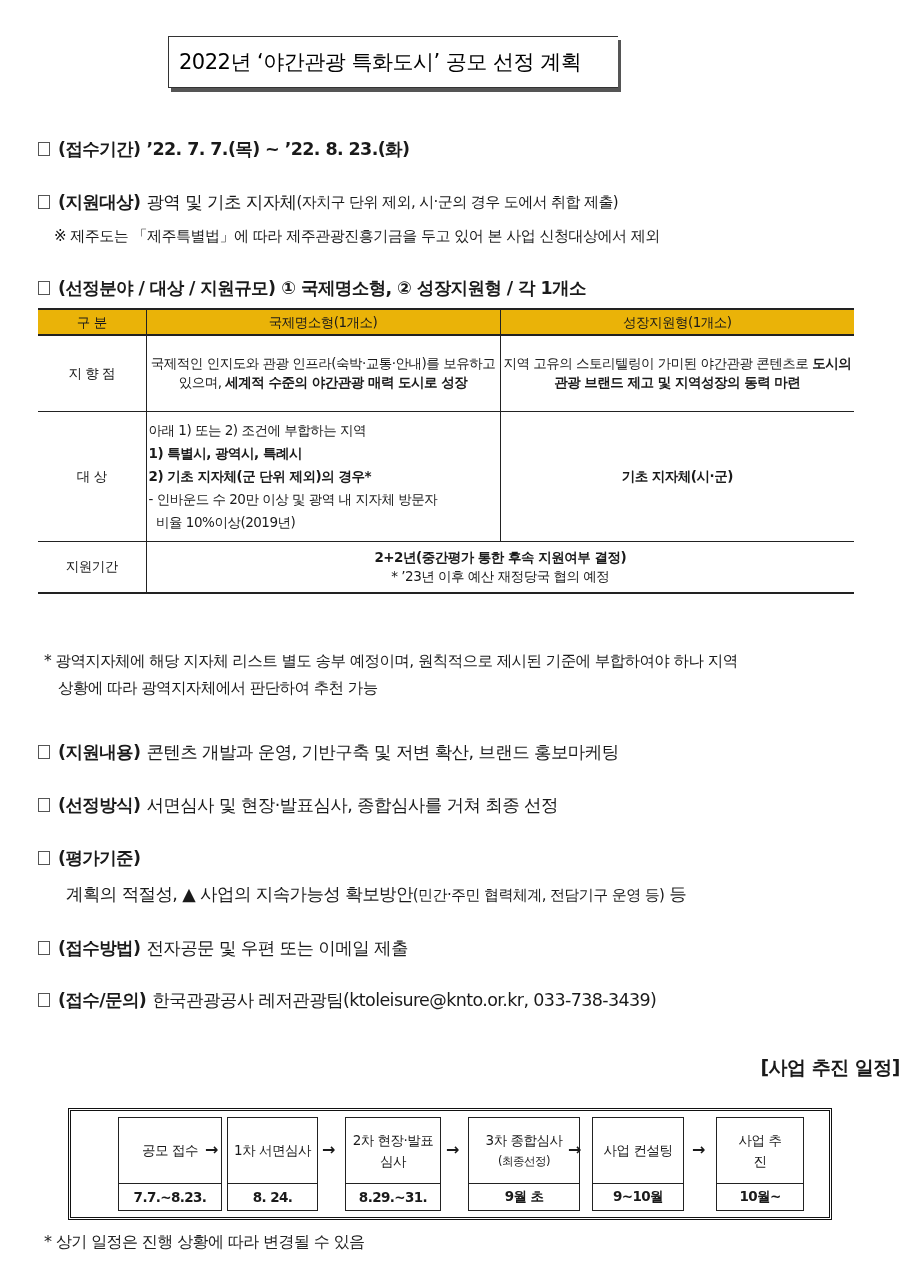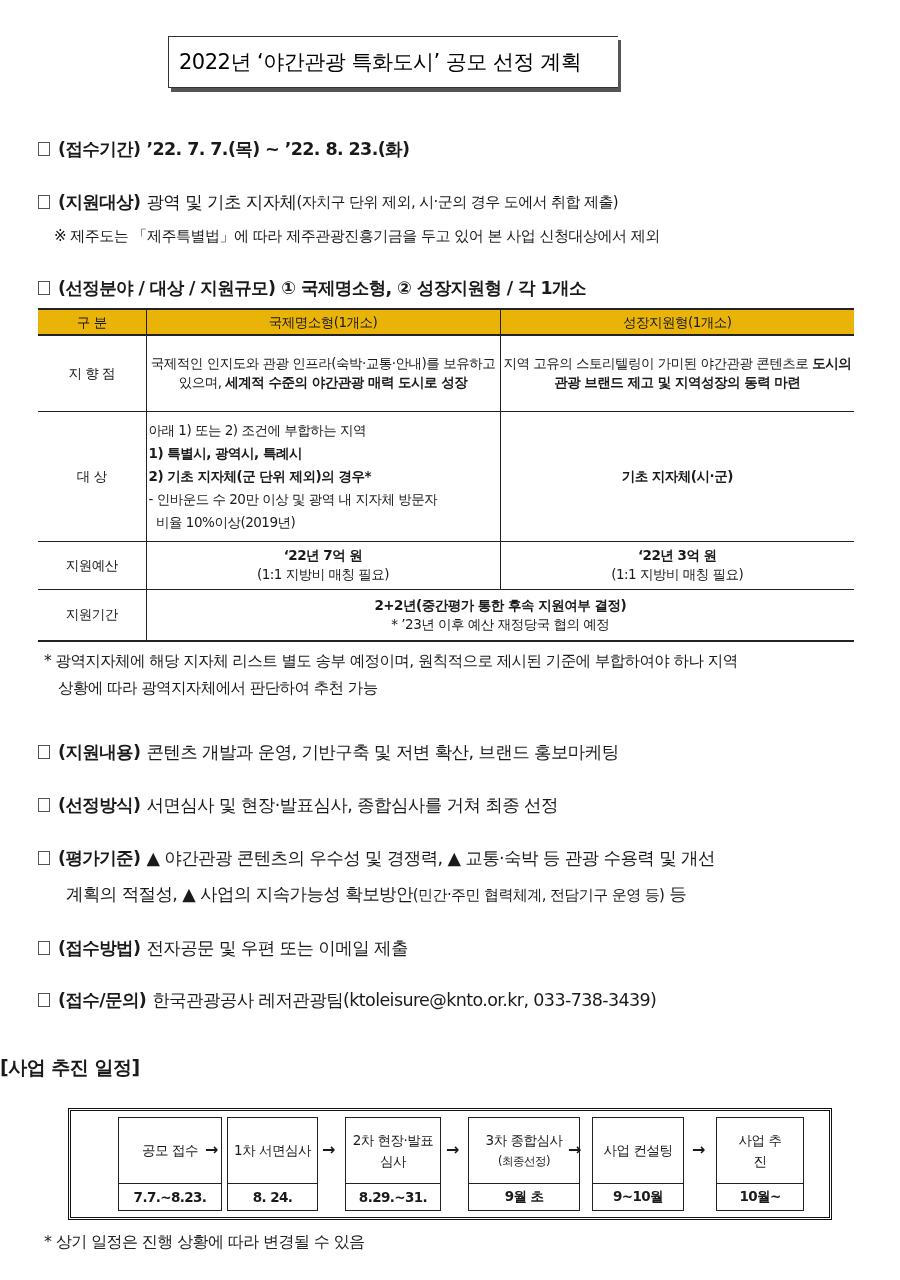--- a/index.html
+++ b/index.html
@@ -31,21 +31,21 @@
   table.main tr > :first-child { border-left: none; }
   table.main tr > :last-child { border-right: none; }
   table.main th { background: #eab308; font-weight: normal; height: 26px; border-top: 2px solid #222; border-bottom: 2px solid #222; }
   table.main td.hdr { width: 108px; }
   table.main td.left { text-align: left; padding-left: 2px; }
   table.main tr.row-last td { border-bottom: 2px solid #222; }
   .b { font-weight: bold; }
 
   .foot-note { position: absolute; left: 44px; font-size: 15.5px; letter-spacing: -0.6px; white-space: nowrap; line-height: 27px; }
 
-  .schedule-title { position: absolute; left: 0; width: 900px; top: 1055px; text-align: left; font-weight: bold; font-size: 19px; letter-spacing: -0.5px; }
+  .schedule-title { position: absolute; left: 0; width: 900px; top: 1055px; text-align: right; font-weight: bold; font-size: 19px; letter-spacing: -0.5px; }
   .schedule-frame {
     position: absolute; left: 68px; top: 1108px; width: 764px; height: 112px;
     border: 3px double #111; border-width: 3px;
   }
   .step { position: absolute; top: 1117px; width: 104px; height: 94px; border: 1.5px solid #222; display: flex; flex-direction: column; }
   .step .name { flex: 1; display: flex; align-items: center; justify-content: center; text-align: center; font-size: 13.5px; line-height: 21px; letter-spacing: -0.5px; padding: 0 2px; border-bottom: 1.5px solid #222; }
   .step .date { height: 26px; display: flex; align-items: center; justify-content: center; font-weight: bold; font-size: 13.5px; letter-spacing: -0.6px; }
   .step .name .sub { font-size: 11.5px; }
   .arrow { position: absolute; top: 1140px; font-size: 16px; font-weight: bold; }
 
@@ -96,31 +96,20 @@
     <td class="hdr">대 상</td>
     <td class="left" style="line-height:23px;">
       <div>아래 1) 또는 2) 조건에 부합하는 지역</div>
       <div class="b">1) 특별시, 광역시, 특례시</div>
       <div class="b">2) 기초 지자체(군 단위 제외)의 경우*</div>
       <div>- 인바운드 수 20만 이상 및 광역 내 지자체 방문자</div>
       <div style="white-space:pre;">  비율 10%이상(2019년)</div>
     </td>
     <td class="b">기초 지자체(시·군)</td>
   </tr>
-  <tr style="height:48px;">
-    <td class="hdr">지원예산</td>
-    <td>
-      <div class="b">‘22년 7억 원</div>
-      <div>(1:1 지방비 매칭 필요)</div>
-    </td>
-    <td>
-      <div class="b">‘22년 3억 원</div>
-      <div>(1:1 지방비 매칭 필요)</div>
-    </td>
-  </tr>
   <tr class="row-last" style="height:52px;">
     <td class="hdr">지원기간</td>
     <td colspan="2">
       <div class="b">2+2년(중간평가 통한 후속 지원여부 결정)</div>
       <div>* ’23년 이후 예산 재정당국 협의 예정</div>
     </td>
   </tr>
 </tbody>
   </table>
 
@@ -137,21 +126,20 @@
 
 <div class="item" style="top:793px;">
   <span class="box"></span>
   <span class="lbl">(선정방식)</span>
   <span class="txt">서면심사 및 현장·발표심사, 종합심사를 거쳐 최종 선정</span>
 </div>
 
 <div class="item" style="top:846px;">
   <span class="box"></span>
   <span class="lbl">(평가기준)</span>
-  <span class="txt">▲ 야간관광 콘텐츠의 우수성 및 경쟁력, ▲ 교통·숙박 등 관광 수용력 및 개선</span>
 </div>
 <div class="cont" style="left:66px; top:882px;">
   <span>계획의 적절성, ▲ 사업의 지속가능성 확보방안</span><span style="font-size:15px;">(민간·주민 협력체계, 전담기구 운영 등)</span><span> 등</span>
 </div>
 
 <div class="item" style="top:936px;">
   <span class="box"></span>
   <span class="lbl">(접수방법)</span>
   <span class="txt">전자공문 및 우편 또는 이메일 제출</span>
 </div>

